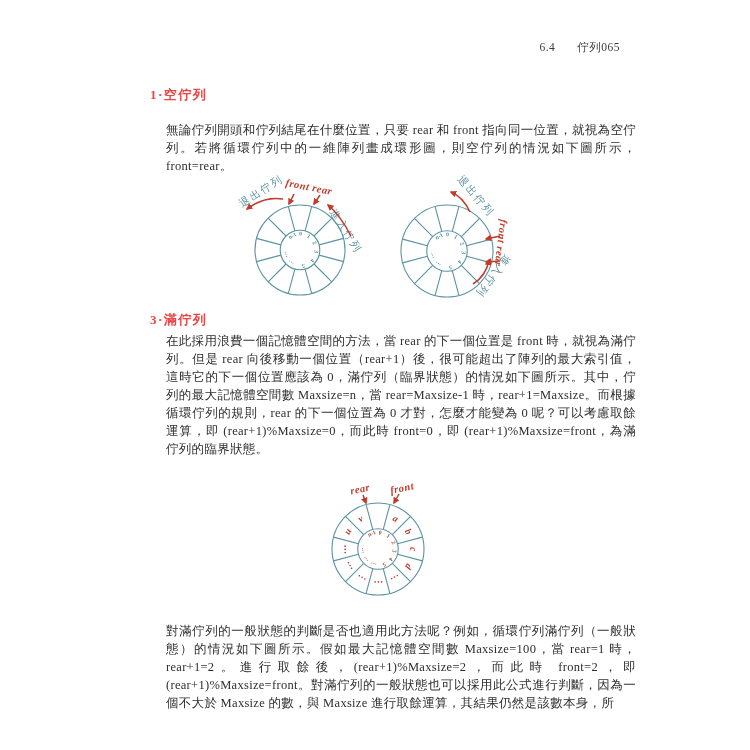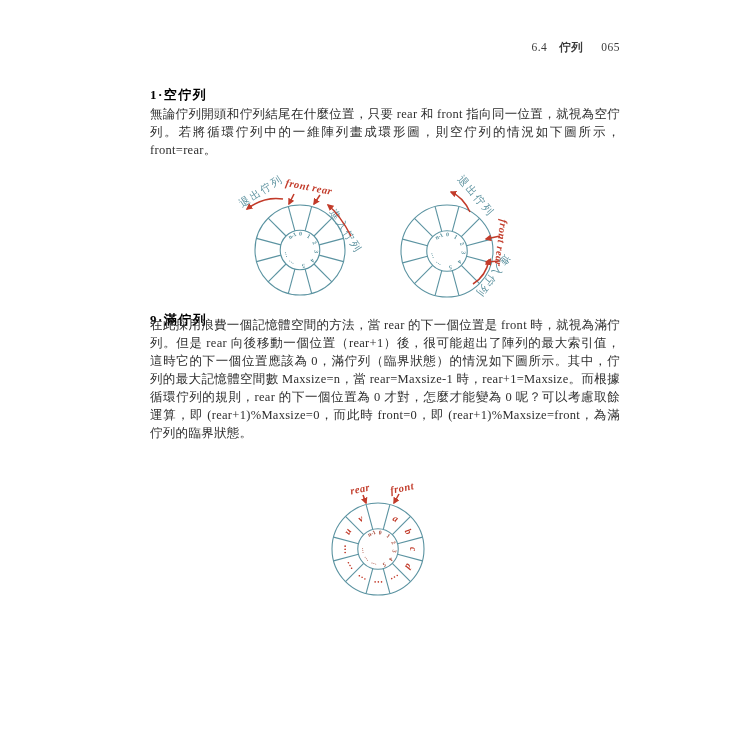--- a/index.html
+++ b/index.html
@@ -4,30 +4,30 @@
 <style>
   html,body{margin:0;padding:0;background:#ffffff;}
   .page{
     position:relative;width:750px;height:750px;background:#ffffff;overflow:hidden;
     font-family:"Liberation Serif","DejaVu Serif",serif;color:#2e2e2e;
   }
   .running-head{
     position:absolute;top:40px;right:130px;font-size:11.5px;color:#3a3a3a;
     letter-spacing:.5px;
   }
-  .running-head .rh-title{margin-left:12px;font-weight:bold;}
-  .running-head .rh-page{margin-left:18px;}
+  .running-head .rh-title{margin-left:22px;}
+  .running-head .rh-page{}
   .sec-h{
     position:absolute;left:150px;margin:0;font-size:13px;font-weight:bold;
-    color:#000000;letter-spacing:1.5px;
+    color:#ef4444;letter-spacing:1.5px;
   }
   .h1pos{top:86px;}
   .h2pos{top:311px;}
   .body{
-    position:absolute;left:150px;width:470px;margin:0;
+    position:absolute;left:150px;width:470px;margin:16px;
     font-size:12.5px;line-height:18px;text-align:justify;letter-spacing:.3px;
     color:#2e2e2e;
   }
   .p1pos{top:105px;}
   .p2pos{top:316px;}
   .p3pos{top:606px;}
   svg.fig{position:absolute;overflow:visible;}
   #fig-empty-left{left:215px;top:165px;width:190px;height:150px;}
   #fig-empty-right{left:380px;top:163px;width:200px;height:180px;}
   #fig-full{left:285px;top:470px;width:190px;height:140px;}
@@ -120,21 +120,21 @@
       </g>
     <text class="tl" x="476" y="196" transform="rotate(49 476 196)">退出佇列</text>
     <path class="arrow" d="M470 212 Q463 197 451 192"></path>
     <text class="rl" x="501" y="243" transform="rotate(97 501 243)">front rear</text>
     <path class="arrow" d="M500 236 L486 239"></path>
     <path class="arrow" d="M500 261 L486 262"></path>
     <text class="tl" x="493" y="276" transform="rotate(127 493 276)">進入佇列</text>
     <path class="arrow" d="M473 284 Q486 276 489 260"></path>
   </svg>
 
-  <h2 class="sec-h h2pos">9·滿佇列</h2>
+  <h2 class="sec-h h2pos">3·滿佇列</h2>
   <p class="body p2pos">在此採用浪費一個記憶體空間的方法，當 rear 的下一個位置是 front 時，就視為滿佇列。但是 rear 向後移動一個位置（rear+1）後，很可能超出了陣列的最大索引值，這時它的下一個位置應該為 0，滿佇列（臨界狀態）的情況如下圖所示。其中，佇列的最大記憶體空間數 Maxsize=n，當 rear=Maxsize-1 時，rear+1=Maxsize。而根據循環佇列的規則，rear 的下一個位置為 0 才對，怎麼才能變為 0 呢？可以考慮取餘運算，即 (rear+1)%Maxsize=0，而此時 front=0，即 (rear+1)%Maxsize=front，為滿佇列的臨界狀態。</p>
 
   <svg id="fig-full" class="fig full-ring" viewBox="285 470 190 140">
     <g>
         <circle cx="378" cy="549" r="46" class="ring-line"></circle>
         <circle cx="378" cy="549" r="20.24" class="ring-line"></circle>
         <line x1="383.238497472875" y1="529.4496612759093" x2="389.9056760747159" y2="504.56741199070285" class="ring-line"></line>
         <line x1="392.3118412512157" y1="534.6881587487843" x2="410.52691193458116" y2="516.4730880654188" class="ring-line"></line>
         <line x1="397.55033872409075" y1="543.761502527125" x2="422.43258800929715" y2="537.094323925284" class="ring-line"></line>
         <line x1="397.55033872409075" y1="554.238497472875" x2="422.43258800929715" y2="560.905676074716" class="ring-line"></line>
@@ -167,14 +167,15 @@
         <text x="343.04" y="549" class="cell" transform="rotate(270 343.04 549)">…</text>
         <text x="347.723751883696" y="531.52" class="cell" transform="rotate(300 347.723751883696 531.52)">u</text>
         <text x="360.52" y="518.7237518836961" class="cell" transform="rotate(330 360.52 518.7237518836961)">v</text>
       </g>
     <text class="rl" x="360" y="489" transform="rotate(-12 360 489)">rear</text>
     <path class="arrow" d="M363 495 L366 503"></path>
     <text class="rl" x="402" y="488" transform="rotate(-12 402 488)">front</text>
     <path class="arrow" d="M399 494 L394 503"></path>
   </svg>
 
+  <p class="body p3pos">對滿佇列的一般狀態的判斷是否也適用此方法呢？例如，循環佇列滿佇列（一般狀態）的情況如下圖所示。假如最大記憶體空間數 Maxsize=100，當 rear=1 時，rear+1=2。進行取餘後，(rear+1)%Maxsize=2，而此時 front=2，即 (rear+1)%Maxsize=front。對滿佇列的一般狀態也可以採用此公式進行判斷，因為一個不大於 Maxsize 的數，與 Maxsize 進行取餘運算，其結果仍然是該數本身，所</p>
 
 </div>
 
 </body></html>

